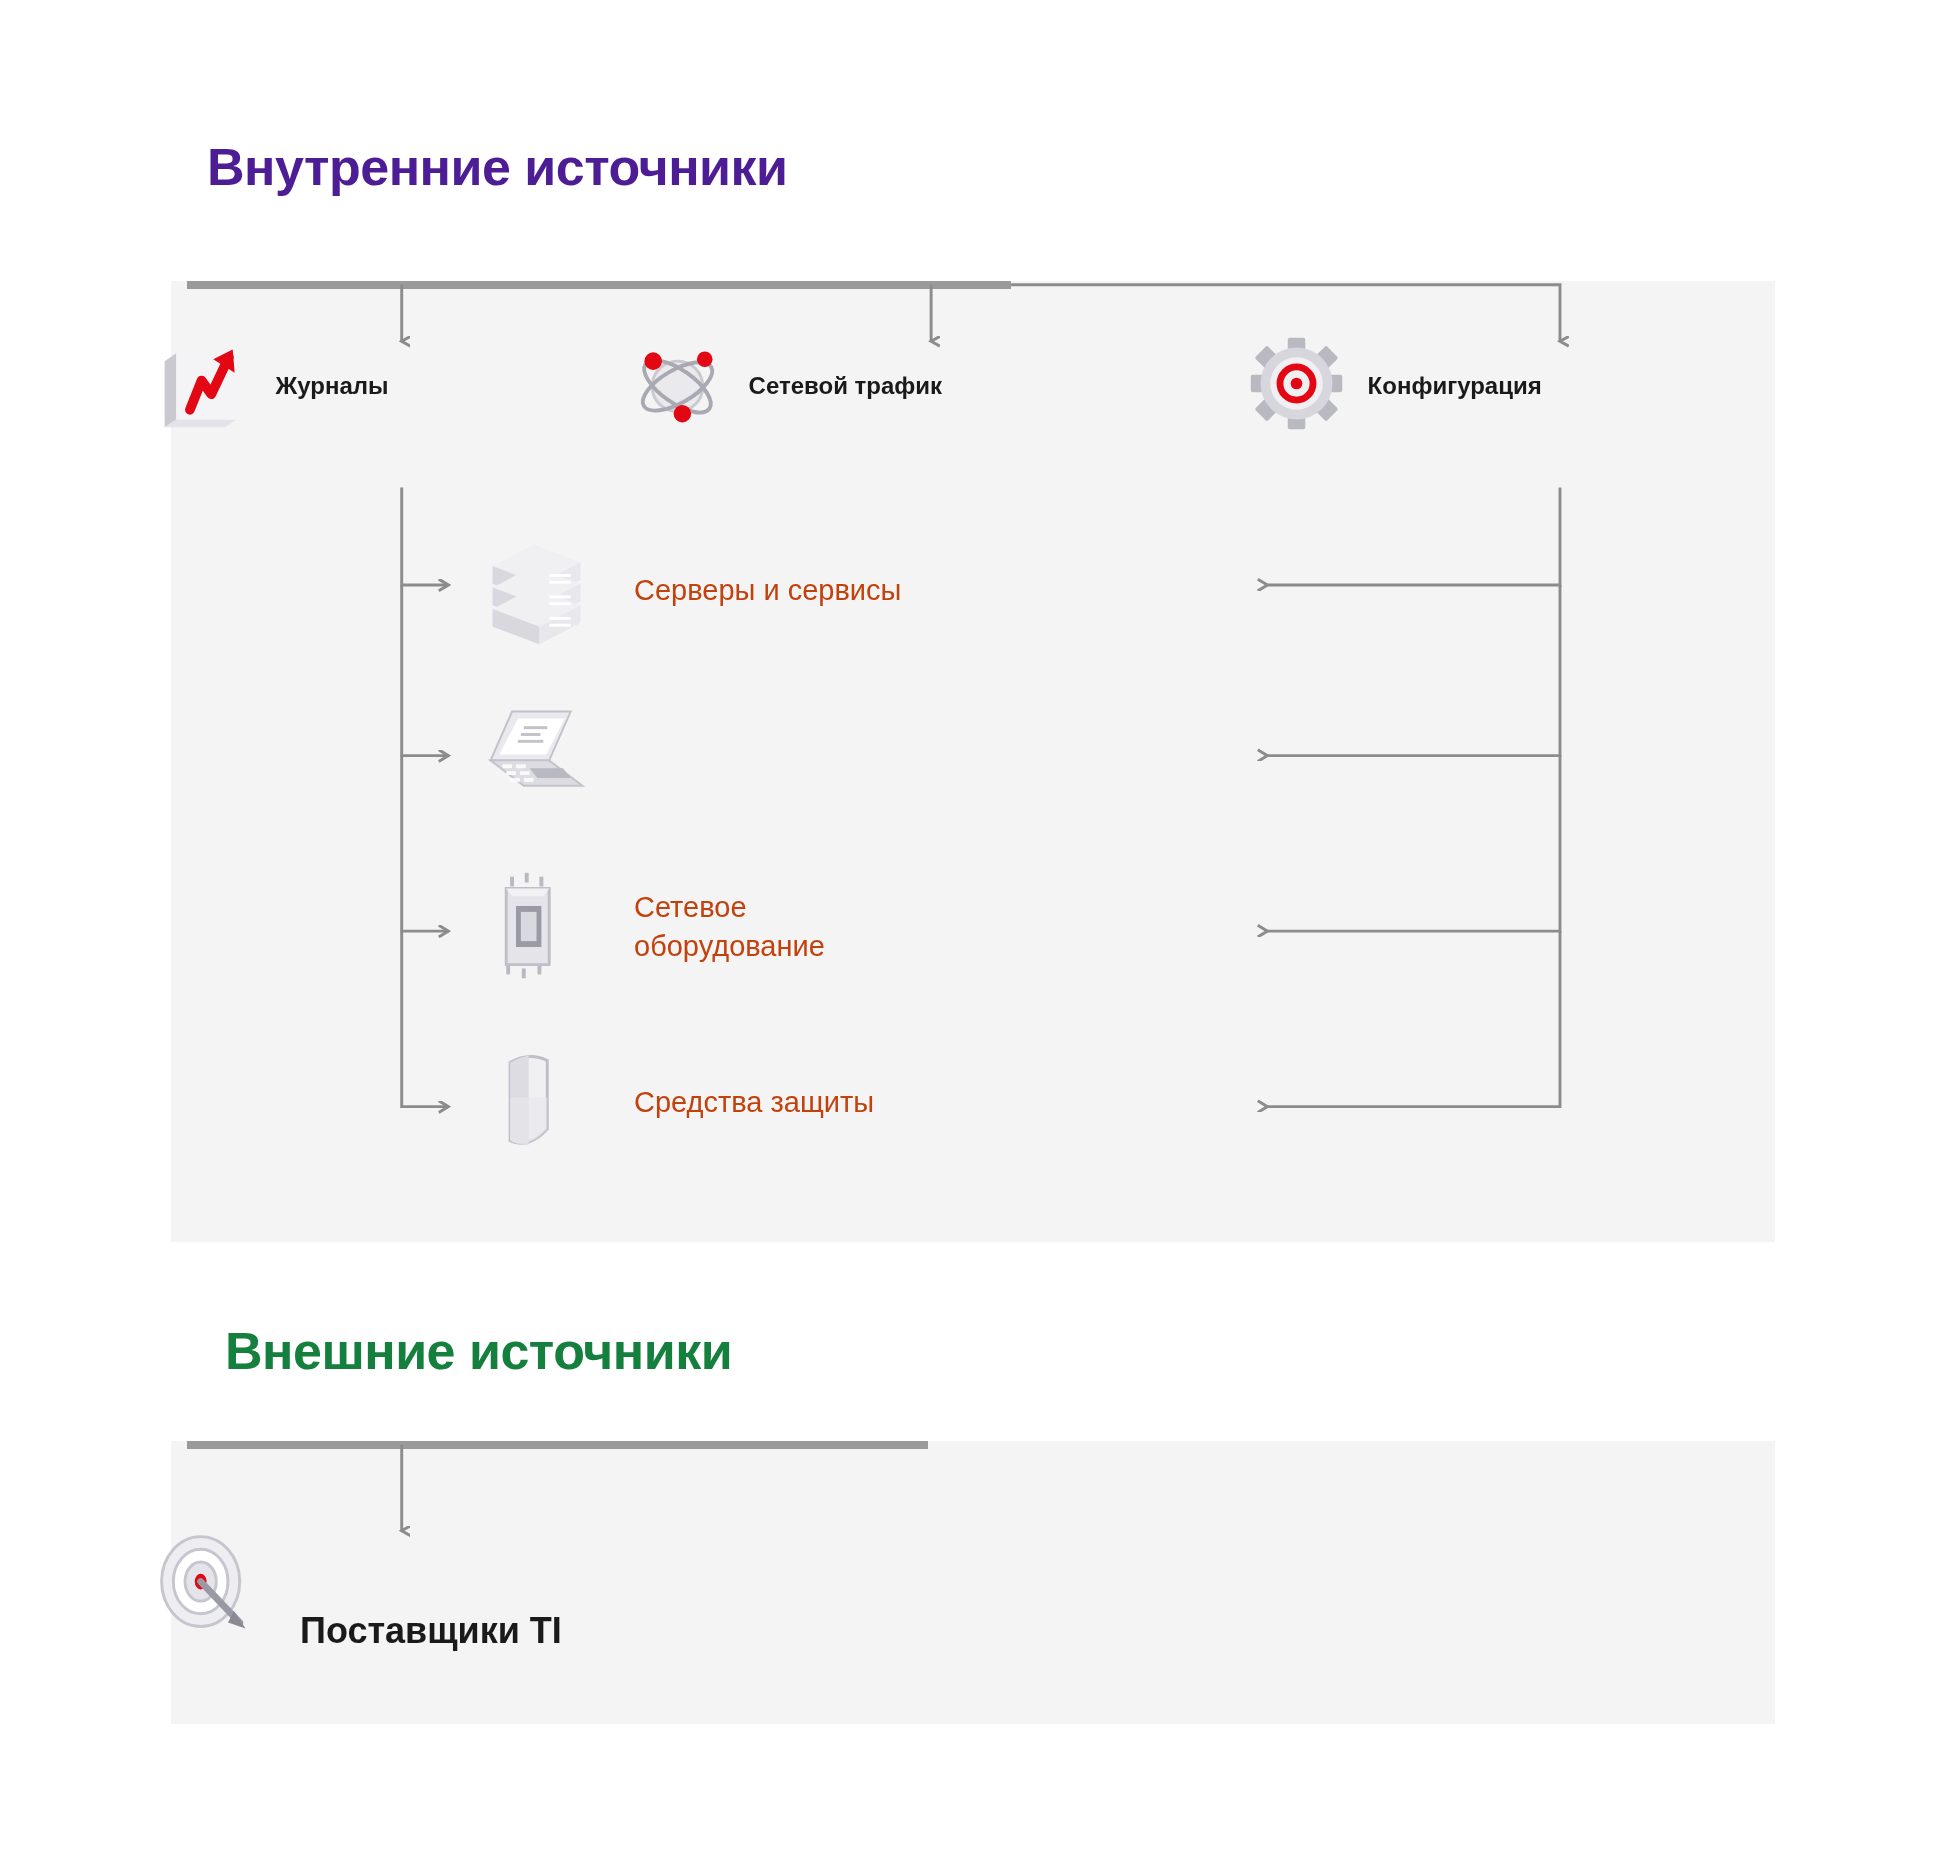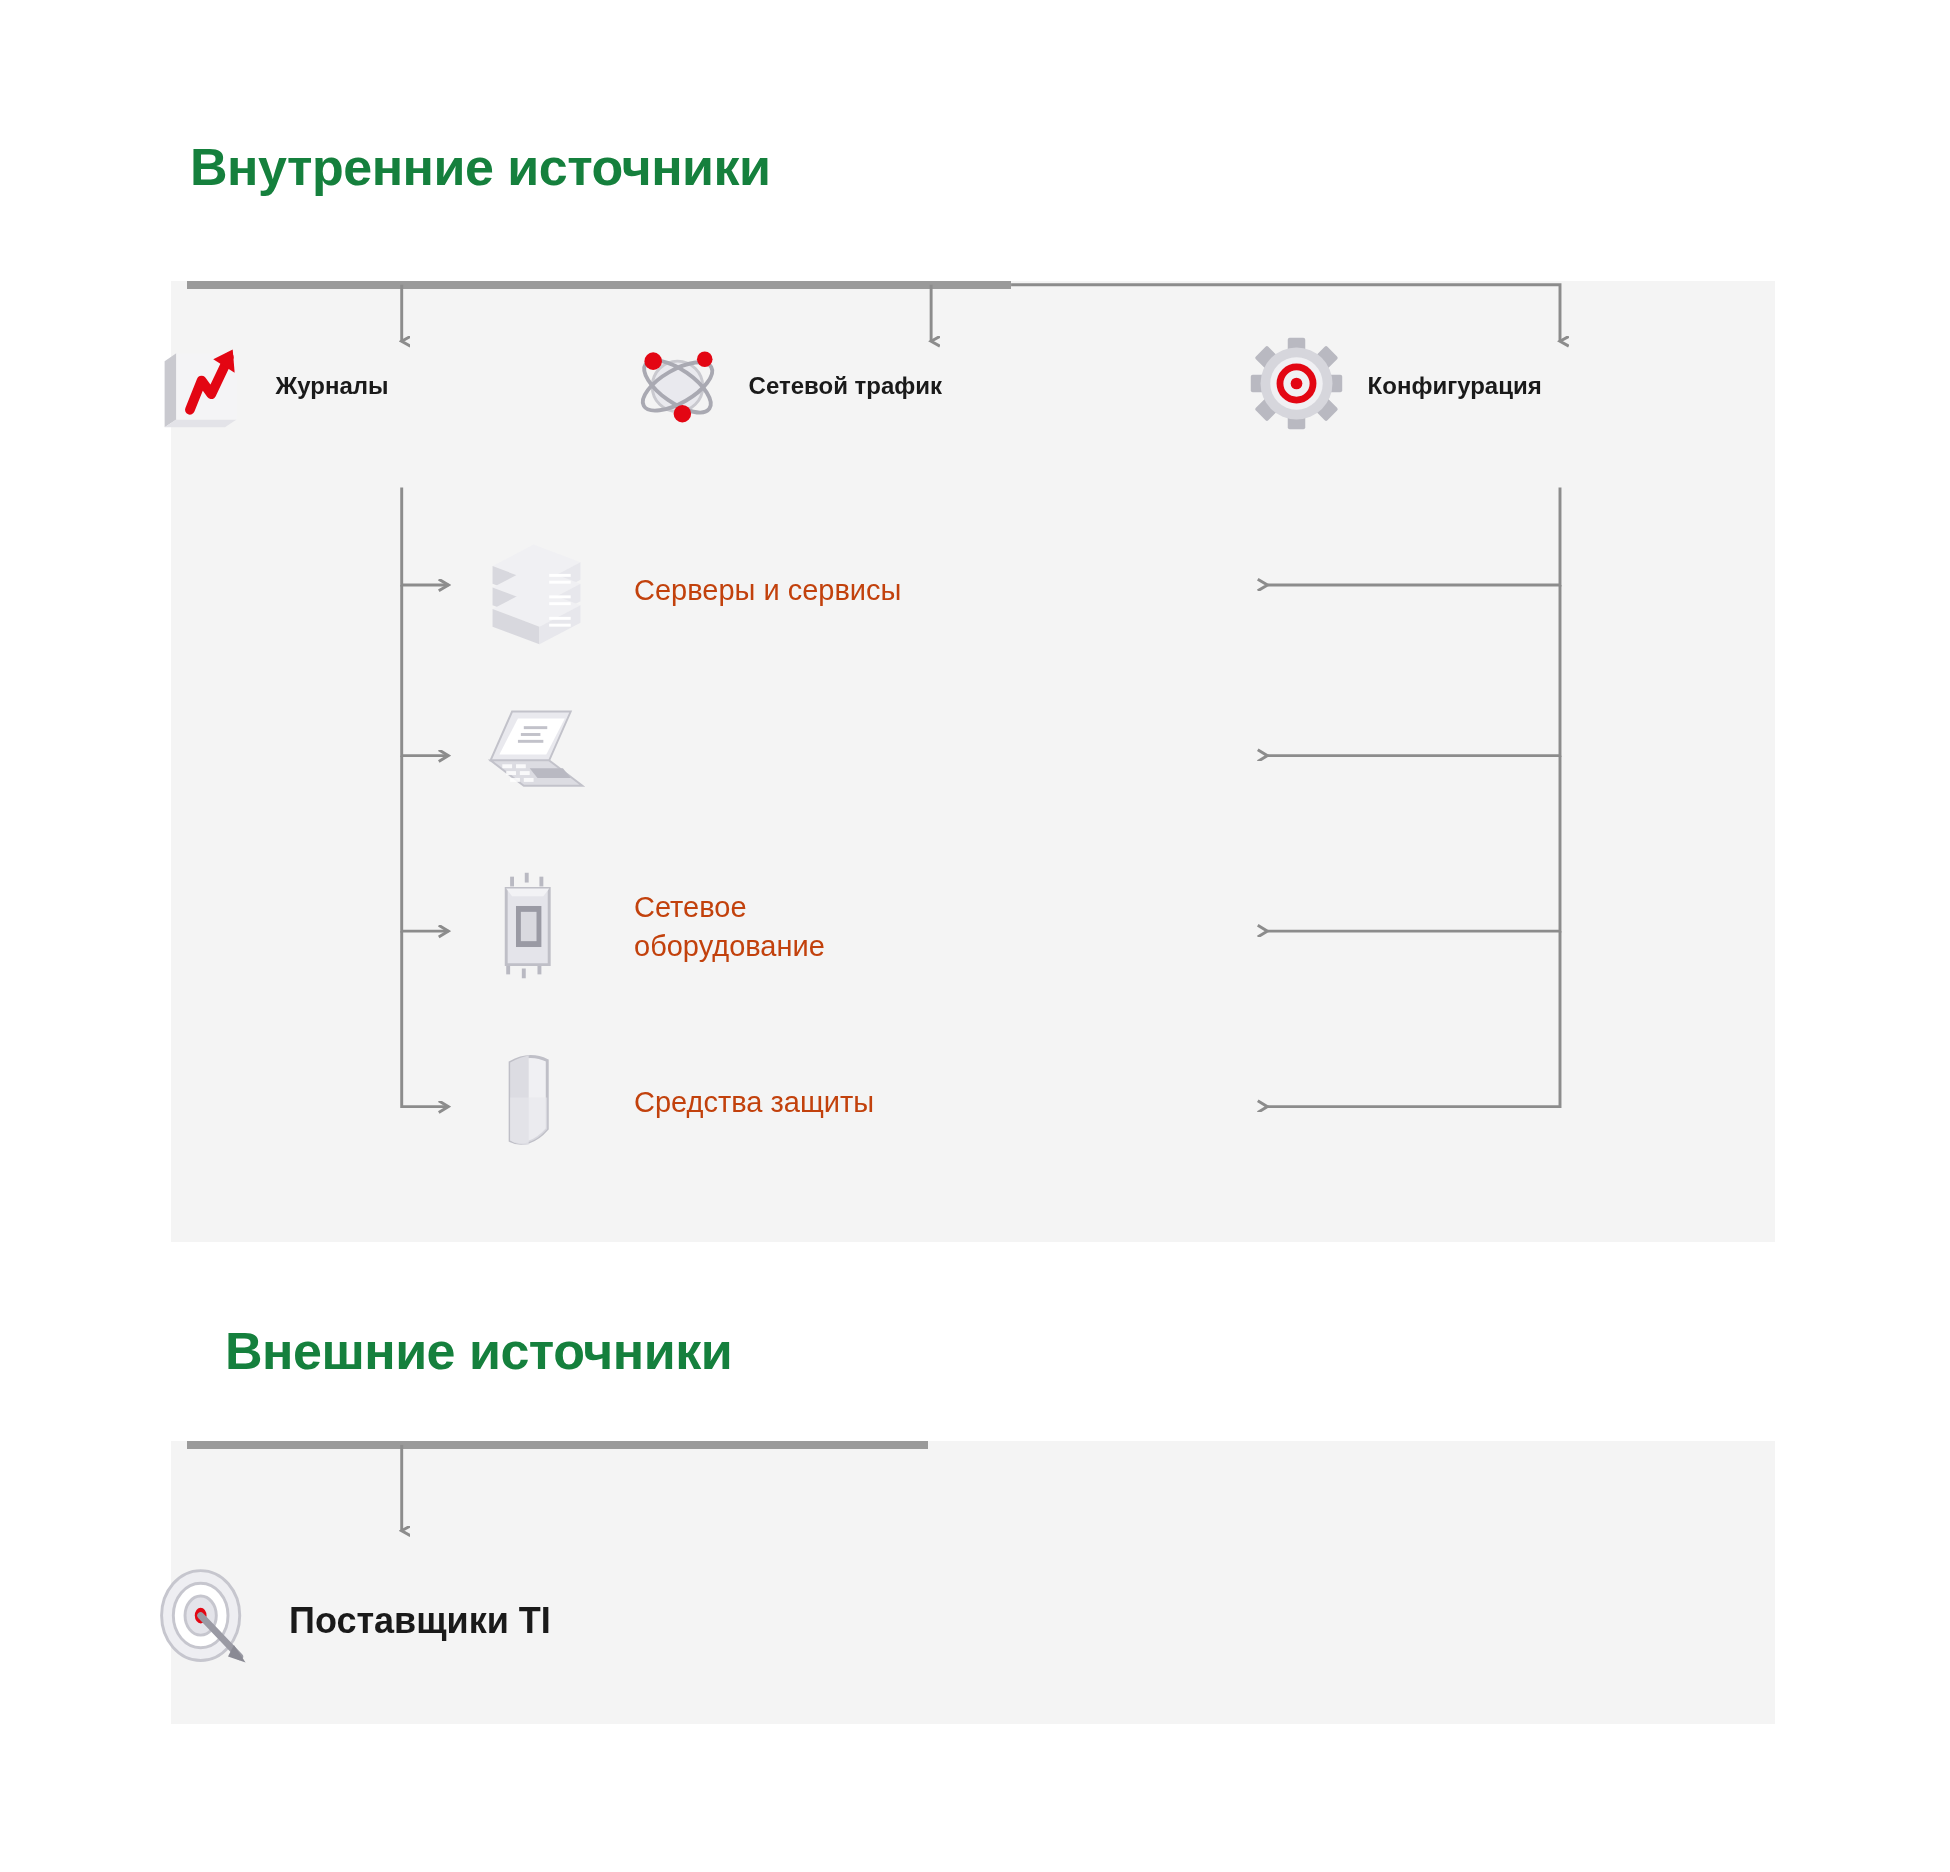--- a/index.html
+++ b/index.html
@@ -16,24 +16,24 @@
   }
 
   
   .section-title {
     position: absolute;
     font-weight: bold;
     letter-spacing: -0.5px;
     white-space: nowrap;
   }
   #internal-title {
-    left: 190px;
+    left: 207px;
     top: 137px;
     font-size: 52px;
-    color: #15803d;
+    color: #4c1d95;
   }
   #external-title {
     left: 207px;
     top: 1321px;
     font-size: 52px;
     color: #15803d;
     margin-left: 18px;
   }
 
   .panel {
@@ -112,24 +112,24 @@
   }
   #asset-row-0 { left: 468px; top: 527px; }
   #asset-row-1 { left: 468px; top: 692px; }
   #asset-row-2 { left: 468px; top: 863px; }
   #asset-row-3 { left: 468px; top: 1039px; }
 
   
   #external-item {
     position: absolute;
     left: 144px;
-    top: 1555px;
+    top: 1521px;
     display: flex;
-    align-items: center;
-    gap: 18px;
+    align-items: flex-end;
+    gap: 29px;
   }
   #external-item .ext-label {
     font-size: 36px;
     font-weight: bold;
     color: #1a1a1a;
     white-space: nowrap;
   }
 </style>
 </head>
 <body>

